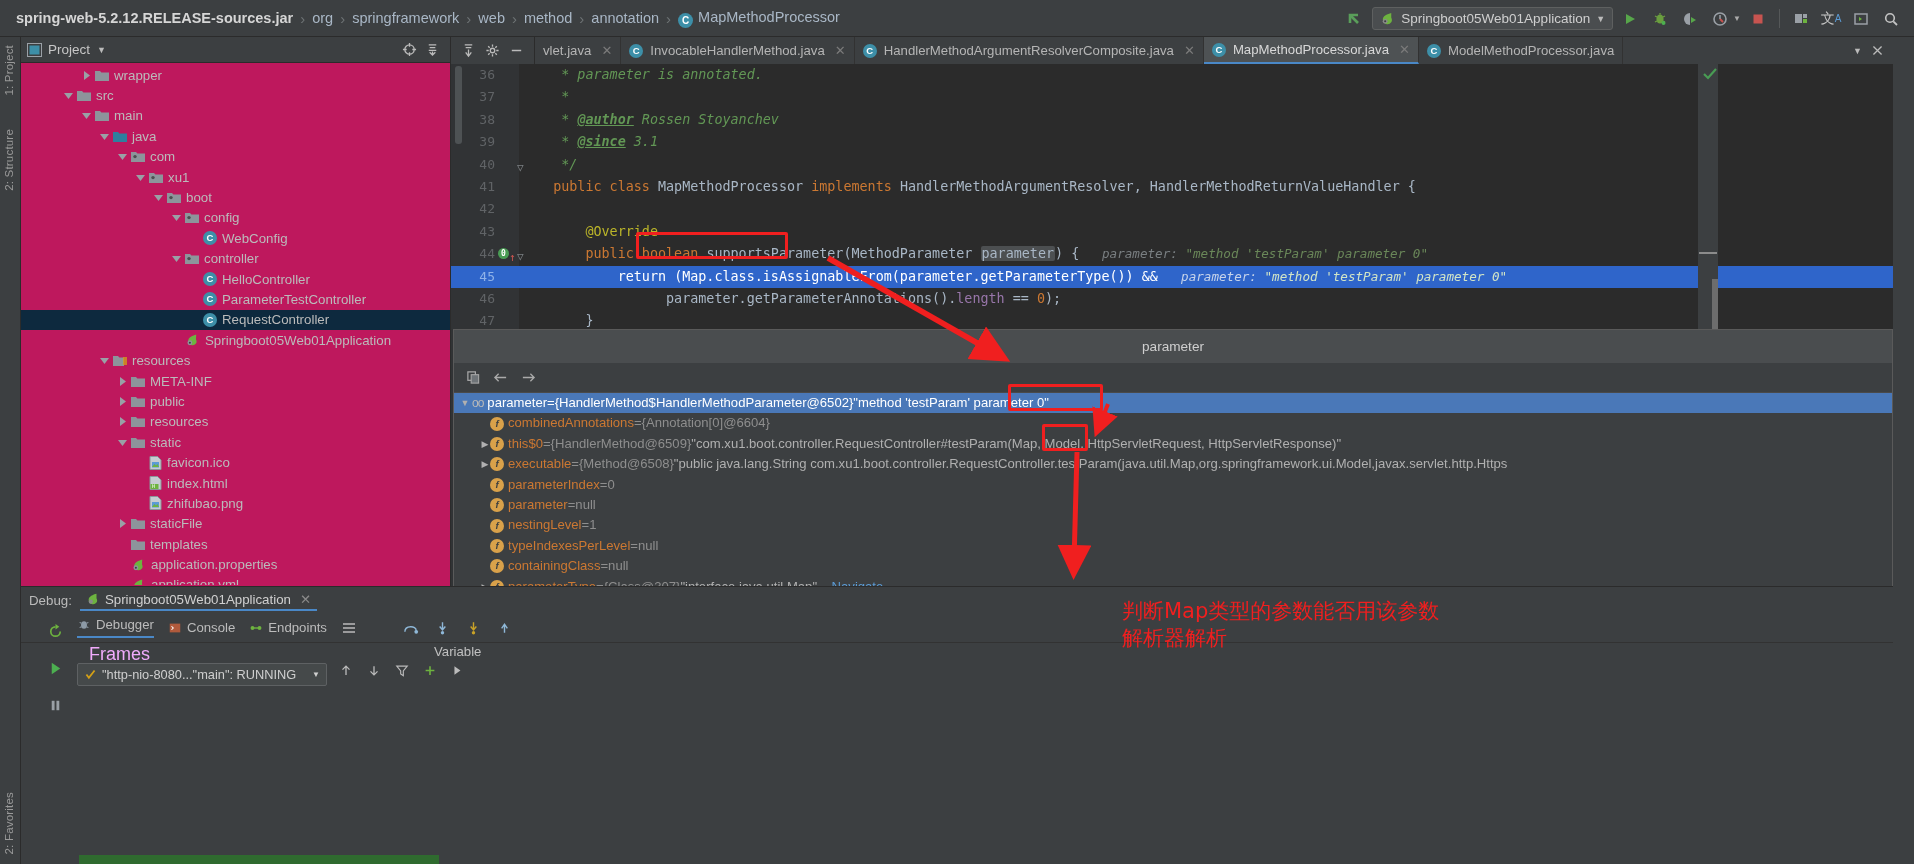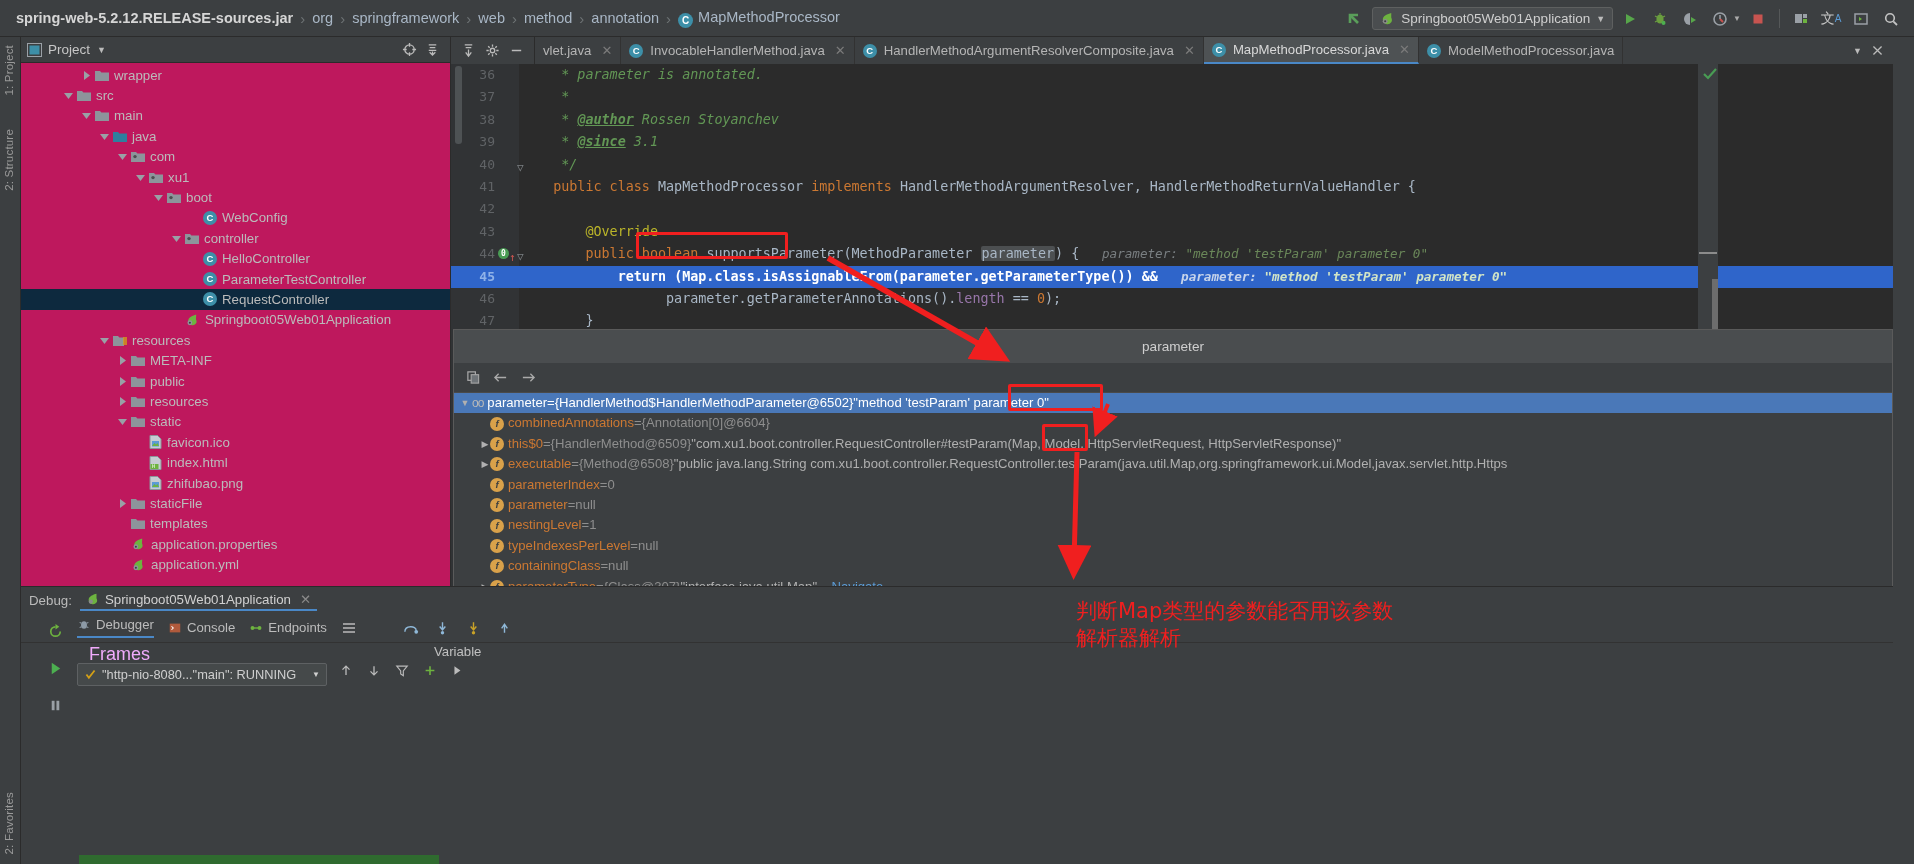--- a/index.html
+++ b/index.html
@@ -116,21 +116,21 @@
   .cline {
     position: relative; height: 22.4px; line-height: 22.4px;
     font-family: "DejaVu Sans Mono", monospace; font-size: 13.4px;
     white-space: pre;
   }
   .cline .ln {
     position: absolute; left: 0; width: 44px; text-align: right;
     color: #606366; font-size: 13px;
   }
   .cline .code { position: absolute; left: 78px; }
-  .cline.hl { background: #2f65ca; font-weight: bold; }
+  .cline.hl { background: #2f65ca; }
   .cline.hl .ln { color: #8fb2e8; }
 
   .k  { color: #cc7832; }         
   .cm { color: #629755; font-style: italic; }  
   .cmt{ color: #629755; font-style: italic; text-decoration: underline; font-weight:bold;}
   .an { color: #bbb529; }         
   .ty { color: #a9b7c6; }
   .fld{ color: #9876aa; }
   .hint { color: #7a7f82; font-style: italic; font-size: 12.6px; }
   .hint-s { color: #6a8759; font-style: italic; font-size: 12.6px; }
@@ -405,20 +405,30 @@
         </div>
         <div class="trow" style="padding-left: 132px;">
           <svg class="arrow" viewBox="0 0 11 11">
             <path d="M1 3 L10 3 L5.5 9 Z" fill="#9aa0a6"></path>
           </svg>
           <svg width="14" height="13" viewBox="0 0 14 13">
             <path d="M0 2 L5 2 L6.4 3.6 L14 3.6 L14 12 L0 12 Z" fill="#8d949b"></path>
             <circle cx="4" cy="6.6" r="1.7" fill="#4b4e50"></circle>
           </svg>
           <span class="tlabel">boot</span>
+        </div>
+        <div class="trow" style="padding-left: 150px;">
+          <svg class="arrow" viewBox="0 0 11 11">
+            <path d="M1 3 L10 3 L5.5 9 Z" fill="#9aa0a6"></path>
+          </svg>
+          <svg width="14" height="13" viewBox="0 0 14 13">
+            <path d="M0 2 L5 2 L6.4 3.6 L14 3.6 L14 12 L0 12 Z" fill="#8d949b"></path>
+            <circle cx="4" cy="6.6" r="1.7" fill="#4b4e50"></circle>
+          </svg>
+          <span class="tlabel">config</span>
         </div>
         <div class="trow" style="padding-left: 168px;">
           <span class="arrow"></span>
           <span class="ctag">C</span>
           <span class="tlabel">WebConfig</span>
         </div>
         <div class="trow" style="padding-left: 150px;">
           <svg class="arrow" viewBox="0 0 11 11">
             <path d="M1 3 L10 3 L5.5 9 Z" fill="#9aa0a6"></path>
           </svg>
@@ -901,15 +911,15 @@
 
     <line x1="1108" y1="404" x2="1100" y2="424" stroke="#f01f1f" stroke-width="4" marker-end="url(#ah)"></line>
 
     <line x1="1077" y1="452" x2="1074" y2="562" stroke="#f01f1f" stroke-width="5" marker-end="url(#ah)"></line>
   </svg>
 
   <div class="rbox" style="left:636px; top:232px; width:152px; height:27px;"></div>
   <div class="rbox" style="left:1008px; top:384px; width:95px; height:27px;"></div>
   <div class="rbox" style="left:1042px; top:424px; width:46px; height:27px;"></div>
 
-  <div class="zh" style="left:1076px; top:598px;">判断Map类型的参数能否用该参数解析器解析</div>
+  <div class="zh" style="left:1122px; top:598px;">判断Map类型的参数能否用该参数解析器解析</div>
 
 </div>
 
 </body></html>

